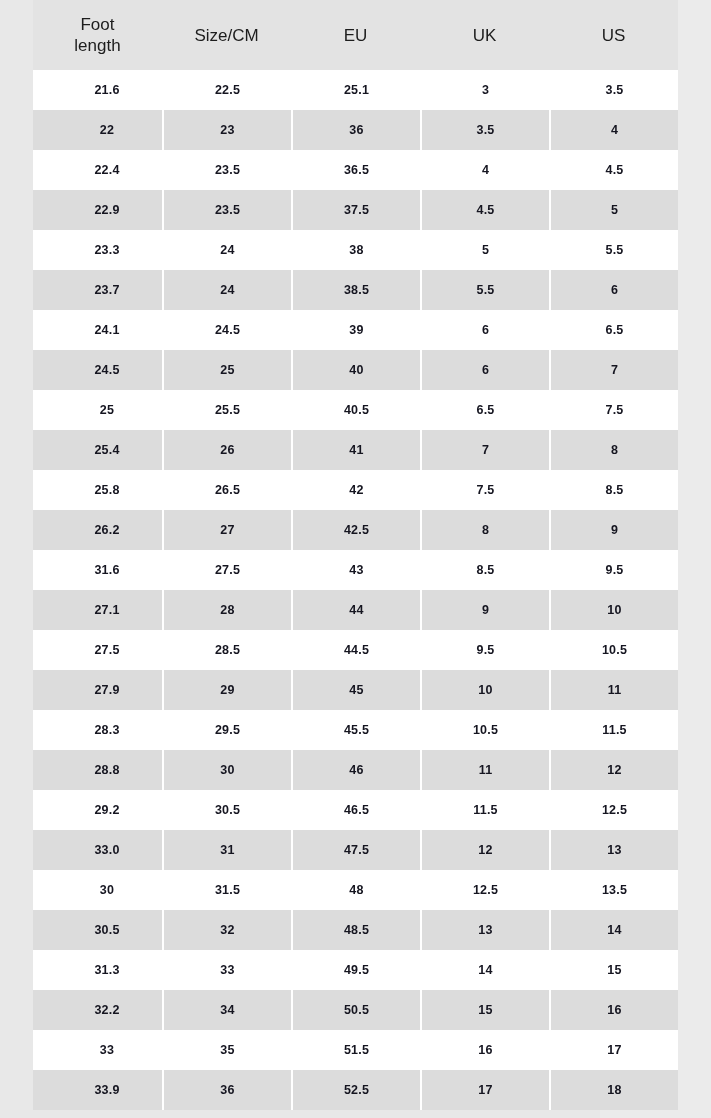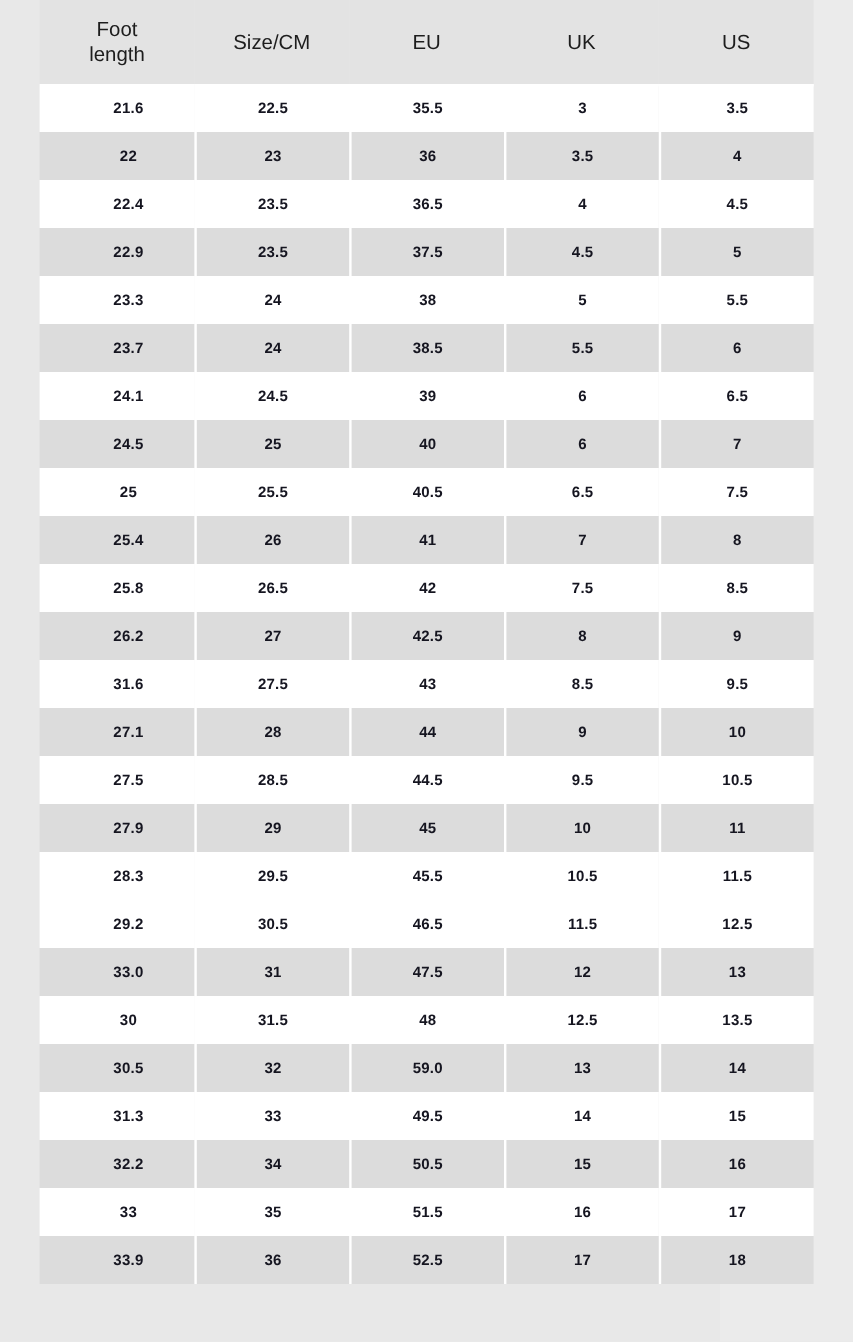--- a/index.html
+++ b/index.html
@@ -91,21 +91,21 @@
         <th>Size/CM</th>
         <th>EU</th>
         <th>UK</th>
         <th>US</th>
       </tr>
     </thead>
     <tbody id="table-body">
         <tr class="row-odd">
           <td>21.6</td>
           <td>22.5</td>
-          <td>35.5</td>
+          <td>25.1</td>
           <td>3</td>
           <td>3.5</td>
         </tr>
         <tr class="row-even">
           <td>22</td>
           <td>23</td>
           <td>36</td>
           <td>3.5</td>
           <td>4</td>
         </tr>
@@ -207,20 +207,27 @@
           <td>10</td>
           <td>11</td>
         </tr>
         <tr class="row-odd">
           <td>28.3</td>
           <td>29.5</td>
           <td>45.5</td>
           <td>10.5</td>
           <td>11.5</td>
         </tr>
+        <tr class="row-even">
+          <td>28.8</td>
+          <td>30</td>
+          <td>46</td>
+          <td>11</td>
+          <td>12</td>
+        </tr>
         <tr class="row-odd">
           <td>29.2</td>
           <td>30.5</td>
           <td>46.5</td>
           <td>11.5</td>
           <td>12.5</td>
         </tr>
         <tr class="row-even">
           <td>33.0</td>
           <td>31</td>
@@ -231,21 +238,21 @@
         <tr class="row-odd">
           <td>30</td>
           <td>31.5</td>
           <td>48</td>
           <td>12.5</td>
           <td>13.5</td>
         </tr>
         <tr class="row-even">
           <td>30.5</td>
           <td>32</td>
-          <td>59.0</td>
+          <td>48.5</td>
           <td>13</td>
           <td>14</td>
         </tr>
         <tr class="row-odd">
           <td>31.3</td>
           <td>33</td>
           <td>49.5</td>
           <td>14</td>
           <td>15</td>
         </tr>

